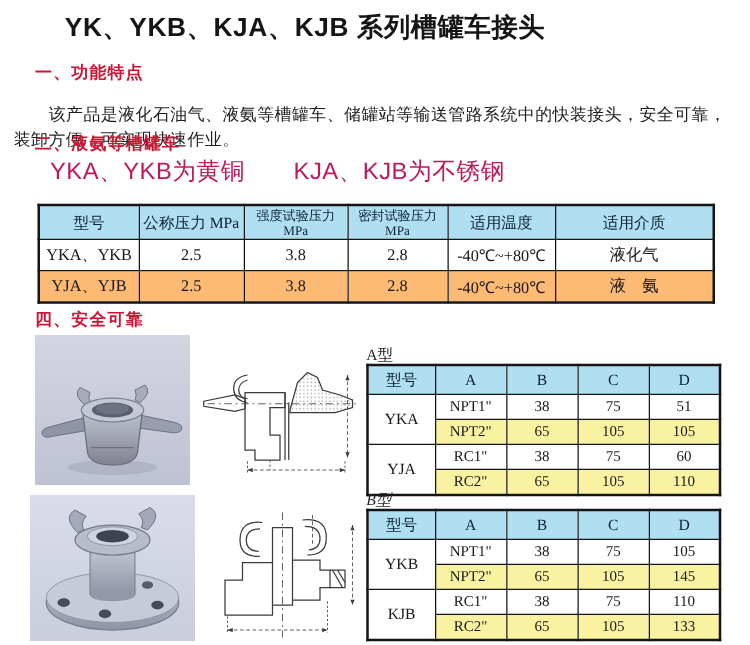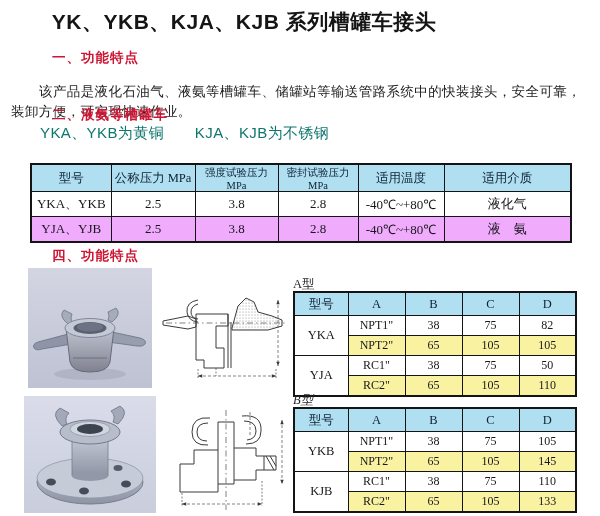--- a/index.html
+++ b/index.html
@@ -13,49 +13,49 @@
   }
   .page{position:relative;width:600px;height:516px;}
 
   .title{
     position:absolute;left:0;top:8px;width:488px;
     margin:0;text-align:center;
     font-size:21px;font-weight:bold;color:#151515;
     letter-spacing:0.5px;
   }
   .rh{
-    position:absolute;left:52px;
+    position:absolute;left:28px;
     font-size:13.5px;font-weight:bold;color:#cc1634;
     letter-spacing:1px;
   }
   .para{
     position:absolute;left:11px;top:82px;width:580px;
     margin:0;font-size:13.5px;line-height:20px;color:#1d1d1d;
     text-indent:28px;letter-spacing:0.4px;
   }
   .matline{
     position:absolute;left:40px;top:124px;
-    font-size:15px;color:#0f766e;letter-spacing:0.4px;
+    font-size:19px;color:#be185d;letter-spacing:0.4px;
   }
 
   table{border-collapse:collapse;}
   .perf{
     position:absolute;left:30px;top:163px;
     border:2px solid #141414;
     font-family:"Liberation Serif", serif;
     table-layout:fixed;width:540px;
   }
   .perf th,.perf td{border:1px solid #141414;text-align:center;padding:0;overflow:hidden;}
   .perf th{
     background:#b0dff1;height:26px;
     font-size:12.5px;font-weight:normal;color:#0c2233;
   }
   .perf th.sm{font-size:10.5px;text-align:center;}
   .perf td{height:24px;font-size:13px;color:#17171c;}
-  .perf tr.alt td{background:#f0abfc;}
+  .perf tr.alt td{background:#fdba74;}
 
   .tdim{
     position:absolute;left:293px;
     border:2px solid #141414;
     font-family:"Liberation Serif", serif;
     table-layout:fixed;width:282px;
   }
   .tdim th,.tdim td{border:1px solid #141414;text-align:center;padding:0;overflow:hidden;}
   .tdim th{
     background:#b0dff1;height:22px;
@@ -116,21 +116,21 @@
         <td>YJA、YJB</td>
         <td>2.5</td>
         <td>3.8</td>
         <td>2.8</td>
         <td>-40℃~+80℃</td>
         <td>液　氨</td>
       </tr>
     </tbody>
   </table>
 
-  <div class="rh" style="top:247px;">四、功能特点</div>
+  <div class="rh" style="top:247px;">四、安全可靠</div>
 
   <div class="fig" style="left:28px;top:268px;">
     <svg width="124" height="120" viewBox="0 0 124 120">
       <defs>
         <linearGradient id="pbg1" x1="0" y1="0" x2="0" y2="1">
           <stop offset="0" stop-color="#d3d5e2"></stop>
             <stop offset="1" stop-color="#bfc2d3"></stop>
         </linearGradient>
         <linearGradient id="met1" x1="0" y1="0" x2="0" y2="1">
           <stop offset="0" stop-color="#c0c5d1"></stop>
@@ -200,34 +200,34 @@
         <th>A</th>
         <th>B</th>
         <th>C</th>
         <th>D</th>
       </tr>
       <tr>
         <td class="model" rowspan="2">YKA</td>
         <td>NPT1"</td>
         <td>38</td>
         <td>75</td>
-        <td>82</td>
+        <td>51</td>
       </tr>
       <tr>
         <td class="y">NPT2"</td>
         <td class="y">65</td>
         <td class="y">105</td>
         <td class="y">105</td>
       </tr>
       <tr>
         <td class="model" rowspan="2">YJA</td>
         <td>RC1"</td>
         <td>38</td>
         <td>75</td>
-        <td>50</td>
+        <td>60</td>
       </tr>
       <tr>
         <td class="y">RC2"</td>
         <td class="y">65</td>
         <td class="y">105</td>
         <td class="y">110</td>
       </tr>
     </tbody>
   </table>
 

